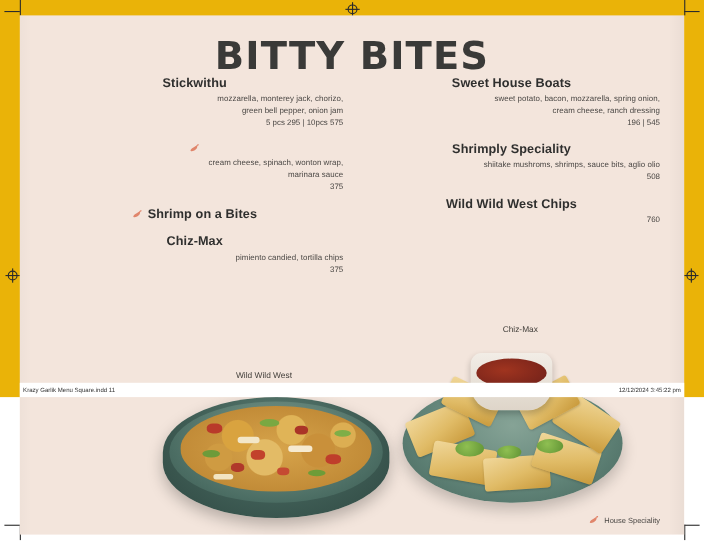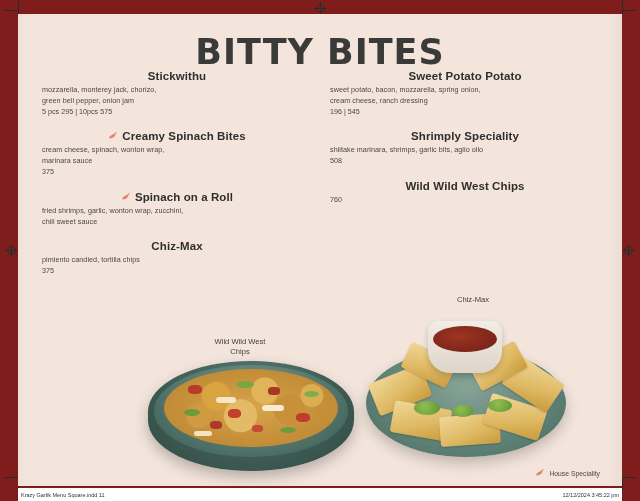--- a/index.html
+++ b/index.html
@@ -9,22 +9,22 @@
   }
   body {
     width: 640px;
     height: 501px;
     overflow: hidden;
     font-family: "Liberation Sans", sans-serif;
   }
   #page {
     position: relative;
     width: 640px;
-    height: 501px;
-    background: #7f1d1d;
+    height: 361px;
+    background: #eab308;
   }
   
   .artboard {
     position: absolute;
     left: 18px;
     top: 14px;
     width: 604px;
     height: 472px;
     background: #f3e5dc;
     overflow: hidden;
@@ -109,21 +109,21 @@
   
   .col {
     position: absolute;
     top: 56px;
     width: 270px;
   }
   .col-left  { left: 24px; }
   .col-right { left: 312px; }
 
   .item {
-    text-align: left;
+    text-align: right;
     margin-bottom: 13px;
   }
   .item-head {
     display: flex;
     align-items: center;
     justify-content: center;
     gap: 4px;
     margin-bottom: 3px;
   }
   .item-name {
@@ -336,63 +336,61 @@
         <div class="item-price">5 pcs 295 | 10pcs 575</div>
       </div>
 
       <div class="item">
         <div class="item-head">
           <span class="chili">
             <svg width="10" height="10" viewBox="0 0 10 10">
                 <path d="M7.4 1.4c.8-.5 1.6-.2 1.3.5-.2.5-.9.6-1.3.5 .3 1.6-.9 3.4-2.7 4.4C2.7 7.9 1 7.7 1.2 6.6 1.4 5.5 3 4.5 4.6 3.6 6 2.8 7 2 7.4 1.4z" fill="#e0856b"></path>
               </svg>
           </span>
-          <span class="item-name">Creamy Spinach Bites</span>
         </div>
         <div class="item-desc">cream cheese, spinach, wonton wrap,<br>marinara sauce</div>
         <div class="item-price">375</div>
       </div>
 
       <div class="item">
         <div class="item-head">
           <span class="chili">
             <svg width="10" height="10" viewBox="0 0 10 10">
                 <path d="M7.4 1.4c.8-.5 1.6-.2 1.3.5-.2.5-.9.6-1.3.5 .3 1.6-.9 3.4-2.7 4.4C2.7 7.9 1 7.7 1.2 6.6 1.4 5.5 3 4.5 4.6 3.6 6 2.8 7 2 7.4 1.4z" fill="#e0856b"></path>
               </svg>
           </span>
-          <span class="item-name">Spinach on a Roll</span>
-        </div>
-        <div class="item-desc">fried shrimps, garlic, wonton wrap, zucchini,<br>chili sweet sauce</div>
+          <span class="item-name">Shrimp on a Bites</span>
+        </div>
       </div>
 
       <div class="item">
         <div class="item-head">
           <span class="item-name">Chiz-Max</span>
         </div>
         <div class="item-desc">pimiento candied, tortilla chips</div>
         <div class="item-price">375</div>
       </div>
 
     </div>
 
     <div class="col col-right">
 
       <div class="item">
         <div class="item-head">
-          <span class="item-name">Sweet Potato Potato</span>
+          <span class="item-name">Sweet House Boats</span>
         </div>
         <div class="item-desc">sweet potato, bacon, mozzarella, spring onion,<br>cream cheese, ranch dressing</div>
         <div class="item-price">196 | 545</div>
       </div>
 
       <div class="item">
         <div class="item-head">
           <span class="item-name">Shrimply Speciality</span>
         </div>
-        <div class="item-desc">shiitake marinara, shrimps, garlic bits, aglio olio</div>
+        <div class="item-desc">shiitake mushroms, shrimps, sauce bits, aglio olio</div>
         <div class="item-price">508</div>
       </div>
 
       <div class="item">
         <div class="item-head">
           <span class="item-name">Wild Wild West Chips</span>
         </div>
         <div class="item-price">760</div>
       </div>
 

